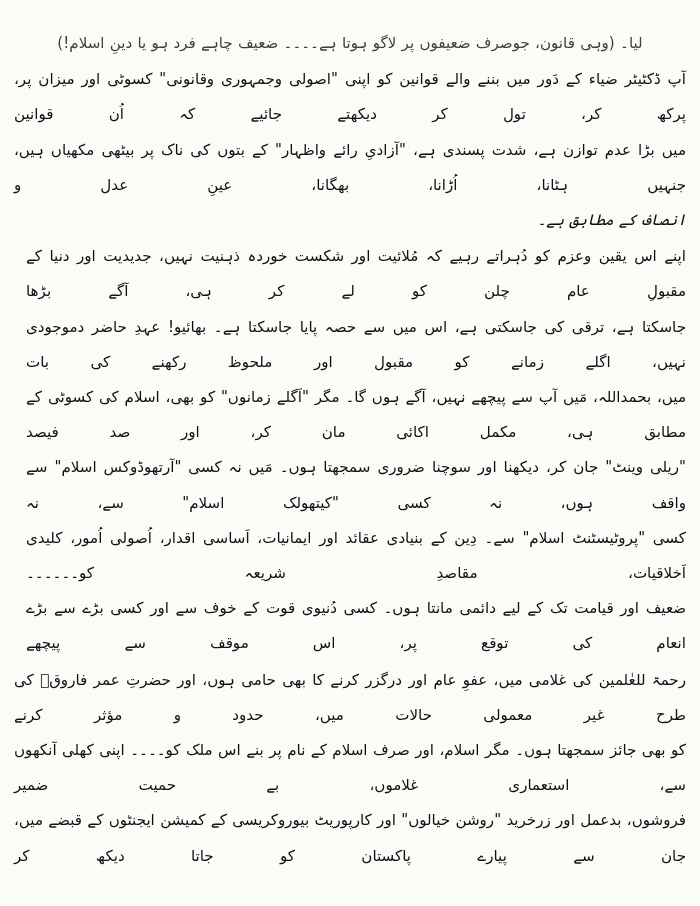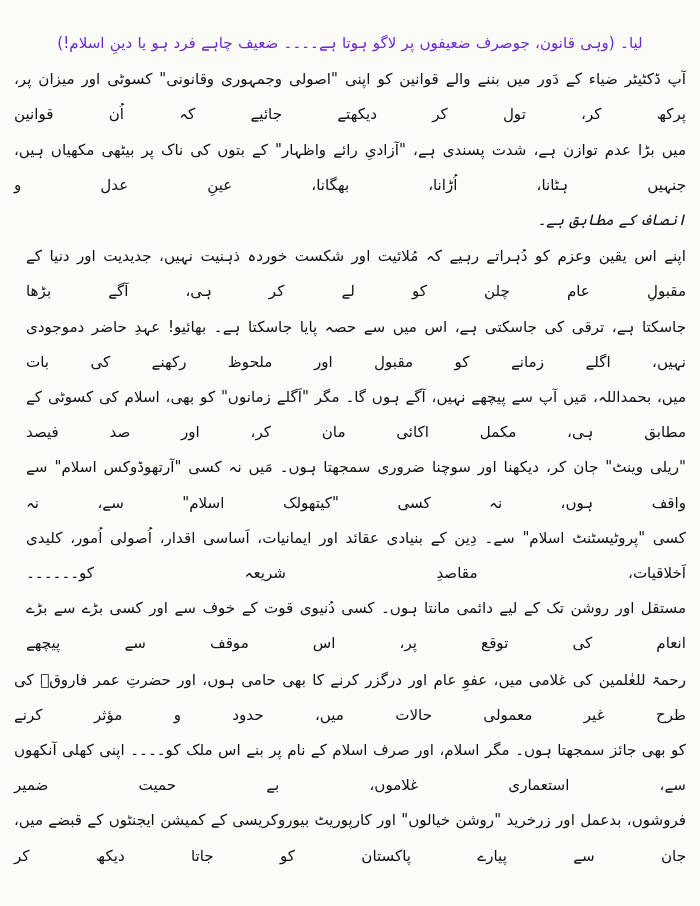--- a/index.html
+++ b/index.html
@@ -70,37 +70,37 @@
     text-align-last: center;
     text-align: center;
   }
 </style>
 </head>
 <body style="background: rgb(251, 251, 247);">
 
 <div class="page" style="background: rgb(251, 251, 247);">
   <div class="doc-body">
 
-    <p class="para fragment" style="color: #6d28d9;">
+    <p class="para fragment" style="color: #404040;">
       <span class="line short-center">لیا۔ (وہی قانون، جوصرف ضعیفوں پر لاگو ہوتا ہے۔۔۔۔ ضعیف چاہے فرد ہو یا دینِ اسلام!)</span>
     </p>
 
     <p class="para" style="color: rgb(16, 16, 20);">
       <span class="line">آپ ڈکٹیٹر ضیاء کے دَور میں بننے والے قوانین کو اپنی "اصولی وجمہوری وقانونی" کسوٹی اور میزان پر، پرکھ کر، تول کر دیکھتے جائیے کہ اُن قوانین</span>
       <span class="line">میں بڑا عدم توازن ہے، شدت پسندی ہے، "آزادیِ رائے واظہار" کے بتوں کی ناک پر بیٹھی مکھیاں ہیں، جنہیں ہٹانا، اُڑانا، بھگانا، عینِ عدل و</span>
       <span class="line short-right">انصاف کے مطابق ہے۔</span>
     </p>
 
     <p class="para" style="color: rgb(16, 16, 20); margin-left: 12px;">
       <span class="line">اپنے اس یقین وعزم کو دُہراتے رہیے کہ مُلائیت اور شکست خوردہ ذہنیت نہیں، جدیدیت اور دنیا کے مقبولِ عام چلن کو لے کر ہی، آگے بڑھا</span>
       <span class="line">جاسکتا ہے، ترقی کی جاسکتی ہے، اس میں سے حصہ پایا جاسکتا ہے۔ بھائیو! عہدِ حاضر دموجودی نہیں، اگلے زمانے کو مقبول اور ملحوظ رکھنے کی بات</span>
       <span class="line">میں، بحمداللہ، مَیں آپ سے پیچھے نہیں، آگے ہوں گا۔ مگر "اَگلے زمانوں" کو بھی، اسلام کی کسوٹی کے مطابق ہی، مکمل اکائی مان کر، اور صد فیصد</span>
       <span class="line">"ریلی وینٹ" جان کر، دیکھنا اور سوچنا ضروری سمجھتا ہوں۔ مَیں نہ کسی "آرتھوڈوکس اسلام" سے واقف ہوں، نہ کسی "کیتھولک اسلام" سے، نہ</span>
       <span class="line">کسی "پروٹیسٹنٹ اسلام" سے۔ دِین کے بنیادی عقائد اور ایمانیات، اَساسی اقدار، اُصولی اُمور، کلیدی اَخلاقیات، مقاصدِ شریعہ کو۔۔۔۔۔۔</span>
-      <span class="line">مستقل اور روشن تک کے لیے دائمی مانتا ہوں۔ کسی دُنیوی قوت کے خوف سے اور کسی بڑے سے بڑے انعام کی توقع پر، اس موقف سے پیچھے</span>
+      <span class="line">ضعیف اور قیامت تک کے لیے دائمی مانتا ہوں۔ کسی دُنیوی قوت کے خوف سے اور کسی بڑے سے بڑے انعام کی توقع پر، اس موقف سے پیچھے</span>
     </p>
 
     <p class="para" style="color: rgb(16, 16, 20);">
       <span class="line">رحمۃ للعٰلمین کی غلامی میں، عفوِ عام اور درگزر کرنے کا بھی حامی ہوں، اور حضرتِ عمر فاروقؓ کی طرح غیر معمولی حالات میں، حدود و مؤثر کرنے</span>
       <span class="line">کو بھی جائز سمجھتا ہوں۔ مگر اسلام، اور صرف اسلام کے نام پر بنے اس ملک کو۔۔۔۔ اپنی کھلی آنکھوں سے، استعماری غلاموں، بے حمیت ضمیر</span>
       <span class="line">فروشوں، بدعمل اور زرخرید "روشن خیالوں" اور کارپوریٹ بیوروکریسی کے کمیشن ایجنٹوں کے قبضے میں، جان سے پیارے پاکستان کو جاتا دیکھ کر</span>
 
     </p>
 
   </div>

